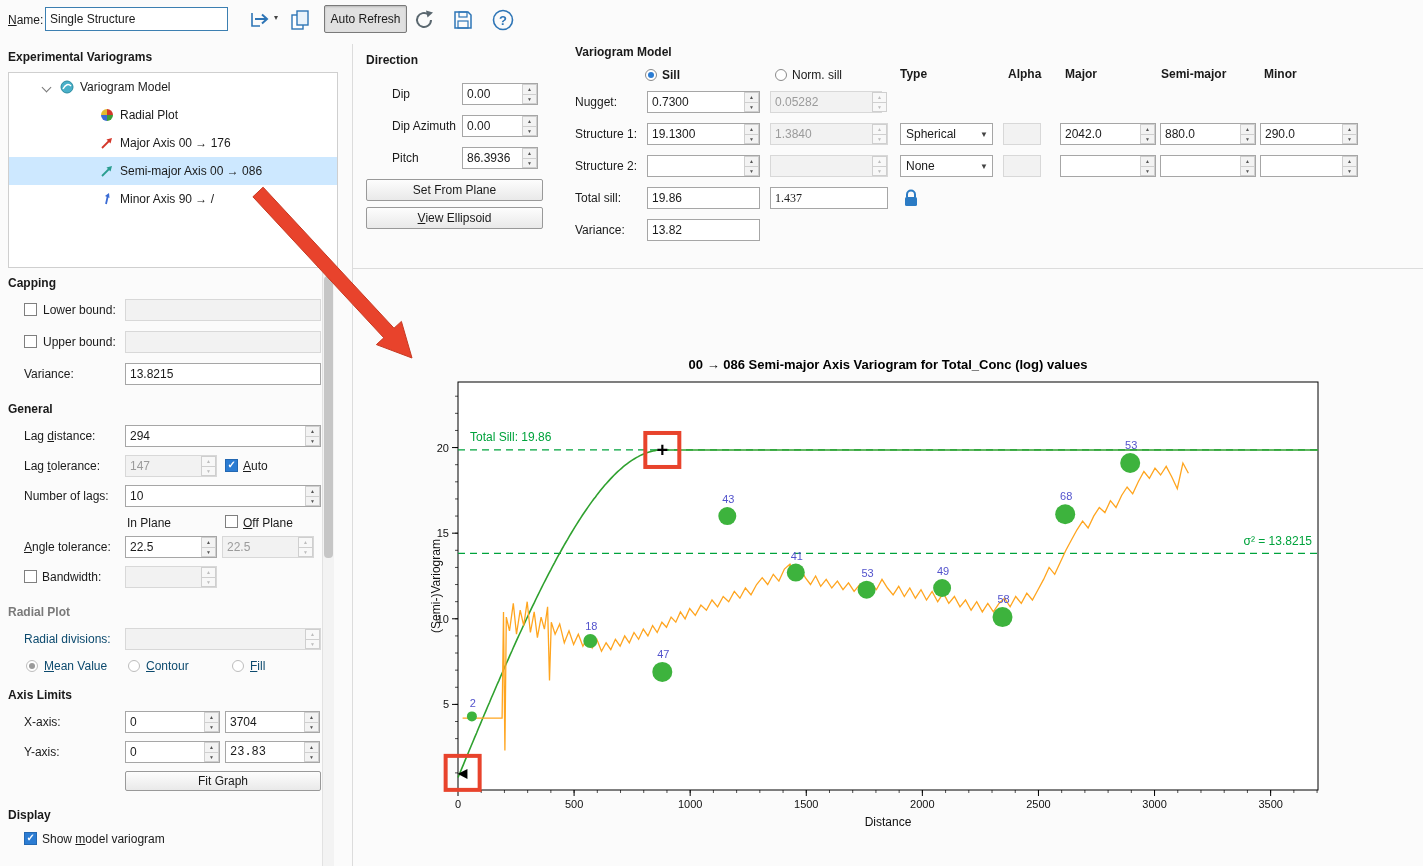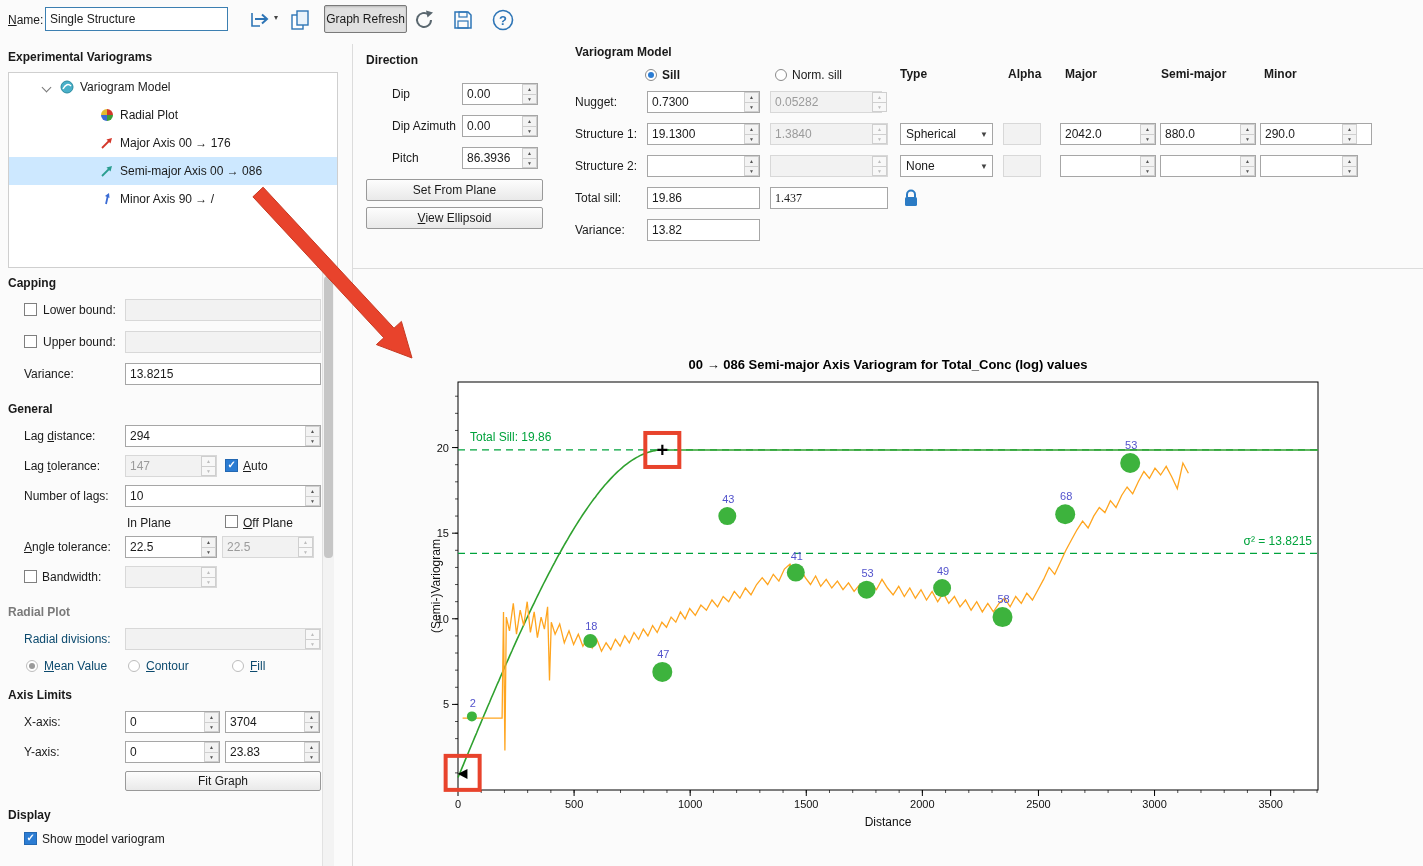--- a/index.html
+++ b/index.html
@@ -56,21 +56,21 @@
     <svg class="abs" style="left:246px;top:8px" width="26" height="24">
       <path d="M6 5 v13 h8" fill="none" stroke="#2e75b6" stroke-width="1.6"></path>
       <path d="M9 11 h11" fill="none" stroke="#2e75b6" stroke-width="2"></path>
       <path d="M16 6.5 L21 11 L16 15.5" fill="none" stroke="#2e75b6" stroke-width="2"></path>
     </svg>
     <span class="abs" style="left:274px;top:13px;font-size:8px;color:#444">▾</span>
     <svg class="abs" style="left:288px;top:7px" width="24" height="26">
       <rect x="4" y="8" width="11" height="14" fill="#fff" stroke="#2e75b6" stroke-width="1.4"></rect>
       <rect x="9" y="4" width="11" height="14" fill="#eaf3fb" stroke="#2e75b6" stroke-width="1.4"></rect>
     </svg>
-    <button class="btn pressed" style="left:324px;top:5px;width:83px;height:28px">Graph Refresh</button>
+    <button class="btn pressed" style="left:324px;top:5px;width:83px;height:28px">Auto Refresh</button>
     <svg class="abs" style="left:413px;top:8px" width="24" height="24">
       <path d="M18 12 a7 7 0 1 1 -2.5-5.4" fill="none" stroke="#5a676f" stroke-width="2"></path>
       <polygon points="13,2.5 20,4.5 14.5,9.5" fill="#5a676f"></polygon>
     </svg>
     <svg class="abs" style="left:451px;top:8px" width="24" height="24">
       <path d="M4 4 h13 l3 3 v13 h-16 z" fill="none" stroke="#2e75b6" stroke-width="1.5"></path>
       <rect x="7" y="13" width="10" height="7" fill="none" stroke="#2e75b6" stroke-width="1.2"></rect>
       <rect x="8" y="4" width="8" height="5" fill="none" stroke="#2e75b6" stroke-width="1.2"></rect>
     </svg>
     <svg class="abs" style="left:491px;top:8px" width="24" height="24">
@@ -172,21 +172,21 @@
   <span class="lbl gray" style="left:146px;top:659px"><u>C</u>ontour</span>
   <span class="radio dis" style="left:232px;top:660px"></span>
   <span class="lbl gray" style="left:250px;top:659px"><u>F</u>ill</span>
 
   <span class="hdr" style="left:8px;top:688px">Axis Limits</span>
   <span class="lbl" style="left:24px;top:715px">X-axis:</span>
   <input class="inp spin" style="left: 125px; top: 711px; width: 95px;" value="0">
   <input class="inp spin" style="left: 225px; top: 711px; width: 95px;" value="3704">
   <span class="lbl" style="left:24px;top:745px">Y-axis:</span>
   <input class="inp spin" style="left: 125px; top: 741px; width: 95px;" value="0">
-  <input class="inp spin" style="left: 225px; top: 741px; width: 95px;" value="23.83">
+  <input class="inp spin" style="left: 225px; top: 741px; width: 95px; font-family: Liberation Mono, monospace;" value="23.83">
   <button class="btn" style="left:125px;top:771px;width:196px;height:20px">Fit Graph</button>
 
   <span class="hdr" style="left:8px;top:808px">Display</span>
   <span class="chk on" style="left:24px;top:832px"></span>
   <span class="lbl" style="left:42px;top:832px">Show <u>m</u>odel variogram</span>
 
   <div class="sb-track"></div>
   <div class="sb-thumb"></div>
 
   <span class="hdr" style="left:366px;top:53px">Direction</span>
@@ -217,21 +217,21 @@
   <span class="lbl" style="left:575px;top:127px">Structure 1:</span>
   <input class="inp spin" style="left: 647px; top: 123px; width: 113px;" value="19.1300">
   <input class="inp dis spin" style="left: 770px; top: 123px; width: 118px;" value="1.3840">
   <div class="ddl" style="left:900px;top:123px;width:93px">
     <span>Spherical</span>
     <span class="dar">▼</span>
   </div>
   <input class="inp dis" style="left: 1003px; top: 123px; width: 38px;">
   <input class="inp spin" style="left: 1060px; top: 123px; width: 96px;" value="2042.0">
   <input class="inp spin" style="left: 1160px; top: 123px; width: 96px;" value="880.0">
-  <input class="inp spin" style="left: 1260px; top: 123px; width: 112px;" value="290.0">
+  <input class="inp spin" style="left: 1260px; top: 123px; width: 98px;" value="290.0">
 
   <span class="lbl" style="left:575px;top:159px">Structure 2:</span>
   <input class="inp spin" style="left: 647px; top: 155px; width: 113px;">
   <input class="inp dis spin" style="left: 770px; top: 155px; width: 118px;">
   <div class="ddl" style="left:900px;top:155px;width:93px">
     <span>None</span>
     <span class="dar">▼</span>
   </div>
   <input class="inp dis" style="left: 1003px; top: 155px; width: 38px;">
   <input class="inp spin" style="left: 1060px; top: 155px; width: 96px;">

